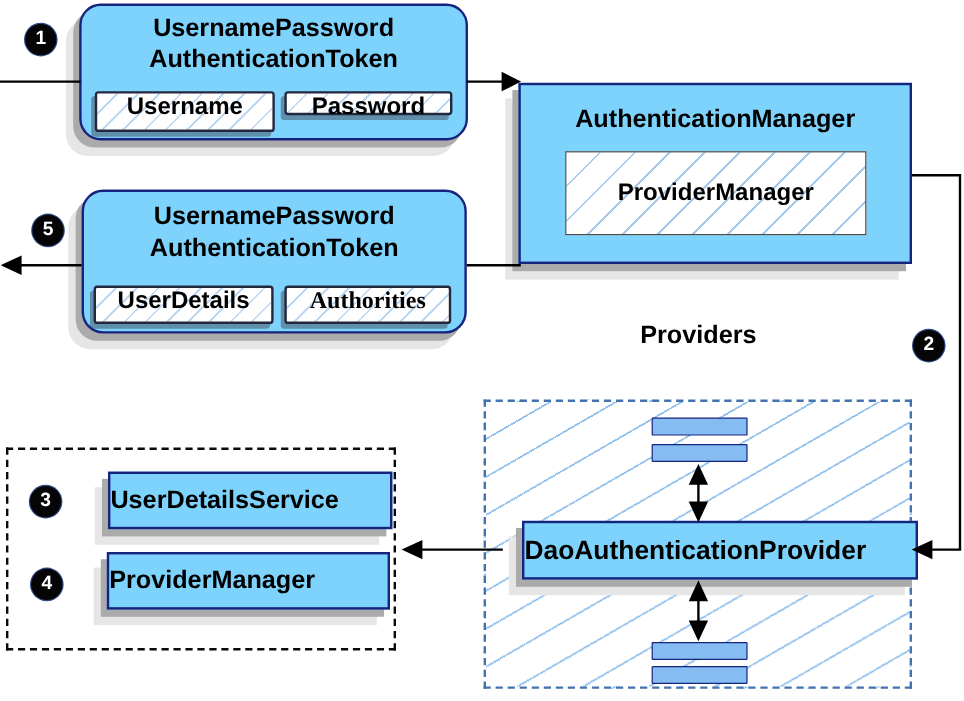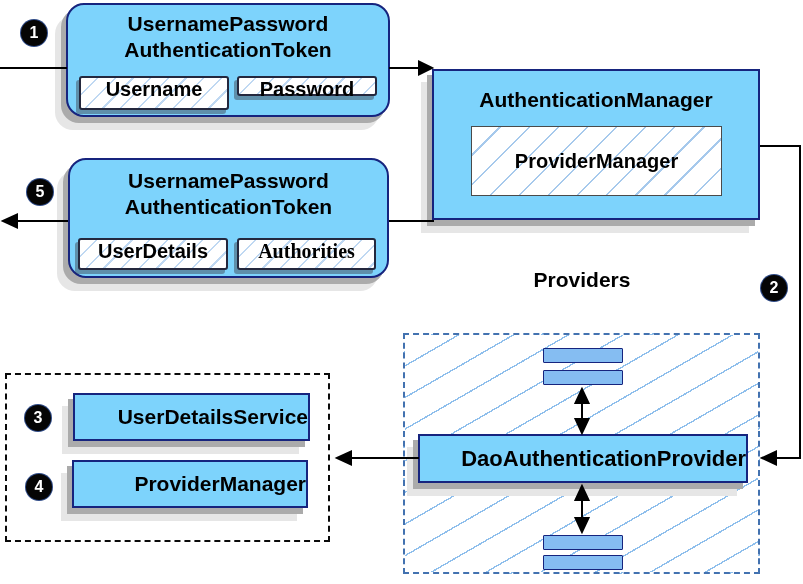--- a/index.html
+++ b/index.html
@@ -47,21 +47,21 @@
   }
   .badge{
     position:absolute;width:26px;height:26px;border-radius:50%;background:#050505;
     display:flex;align-items:center;justify-content:center;color:#ffffff;
     font-size:16px;line-height:1;z-index:4;box-shadow:0 0 0 1px #2e4a86;
   }
   .group-title{
     position:absolute;left:432px;top:266px;width:300px;text-align:center;
     font-size:21px;line-height:27px;z-index:2;
   }
-  .flexc{display:flex;align-items:center;justify-content:flex-end;}
+  .flexc{display:flex;align-items:center;justify-content:flex-start;margin-left:17px;}
 </style>
 </head>
 <body>
 
 <div class="stage">
 
   <svg class="connectors" width="803" height="584" viewBox="0 0 803 584">
     <g stroke="#000" stroke-width="2" fill="#000">
       <line x1="0" y1="68" x2="67" y2="68"></line>
       <line x1="389" y1="68" x2="420" y2="68"></line>

